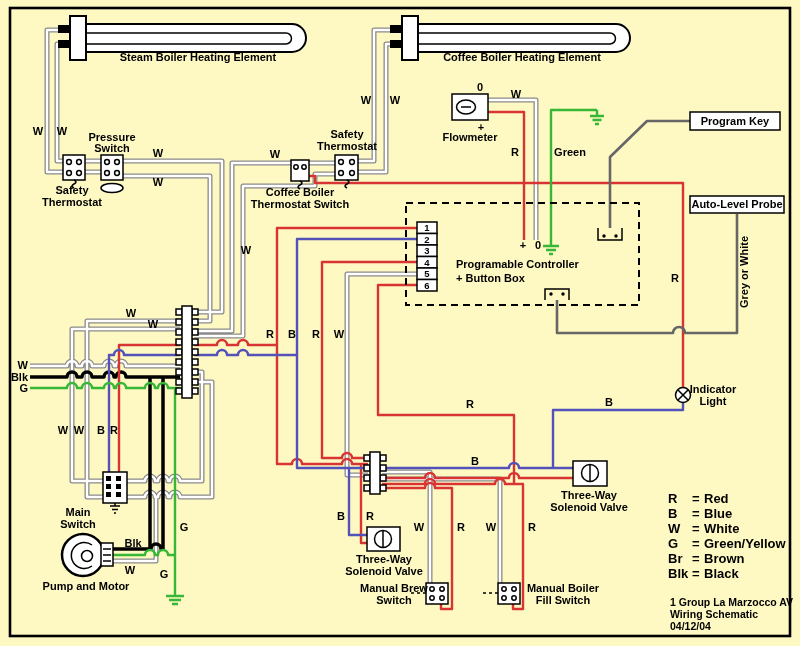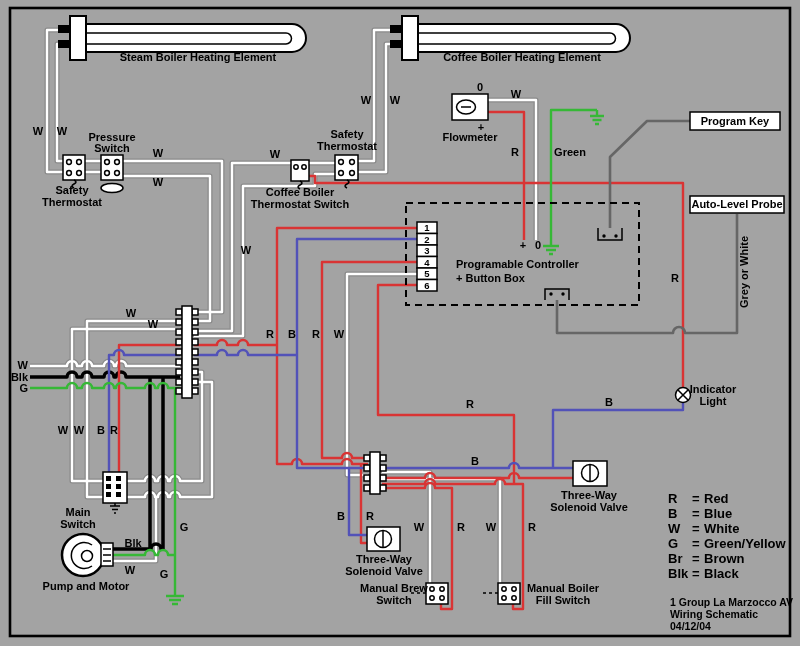--- a/index.html
+++ b/index.html
@@ -1,16 +1,16 @@
 <!DOCTYPE html>
 <html style="--red: #d93434; --blue: #5252b8; --green: #36b836; --wwire: #8a8a8a; --bkwire: #000000; --probe: #666666;"><head>
 <meta charset="utf-8">
 <style>
   html,body{margin:0;padding:0;background:#fff;}
-  #stage{position:relative;width:800px;height:646px;background:#a3a3a3;overflow:hidden;}
+  #stage{position:relative;width:800px;height:646px;background:#fef9c3;overflow:hidden;}
   svg{position:absolute;left:0;top:0;}
   svg text{font-family:"Liberation Sans","DejaVu Sans",sans-serif;font-weight:bold;fill:#000;}
   .lbl{font-size:11px;}
   .num{font-size:9.5px;}
   .leg{font-size:13px;}
   .foot{font-size:10.5px;}
   .vert{font-size:11px;}
   .w-outer{stroke:var(--wwire,#8a8a8a);stroke-width:5;fill:none;stroke-linejoin:round;}
   .w-inner{stroke:#ffffff;stroke-width:2.4;fill:none;stroke-linejoin:round;}
   .bk{stroke:var(--bkwire,#000);stroke-width:3.5;fill:none;stroke-linejoin:round;}

